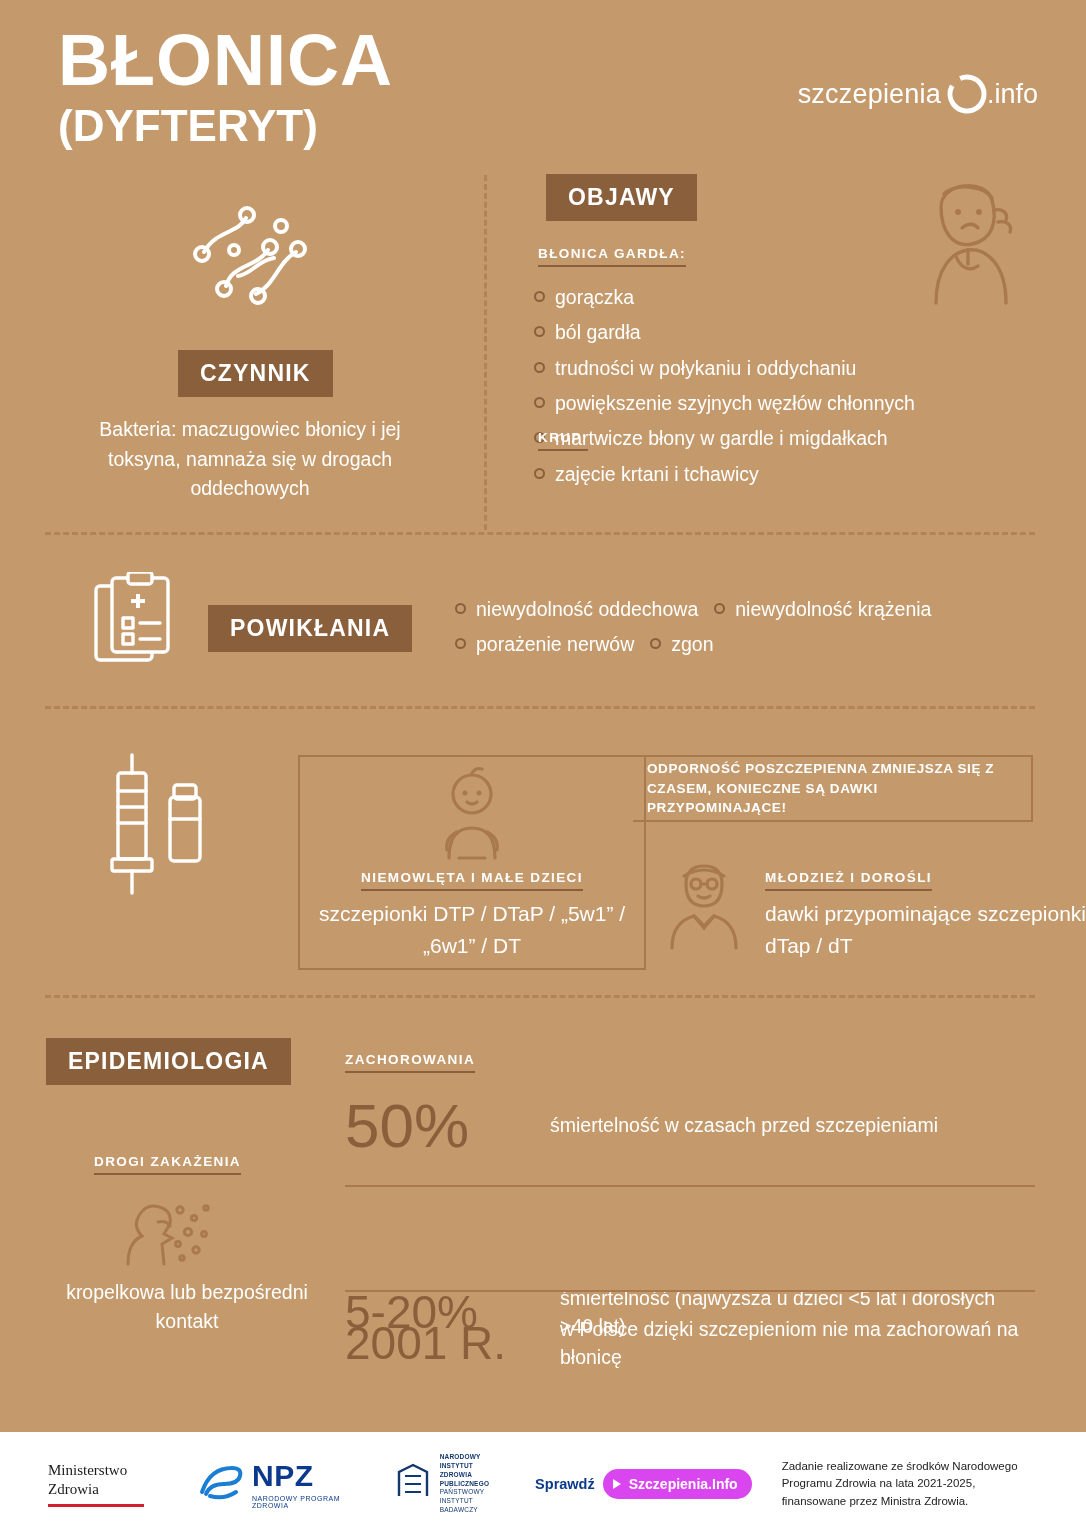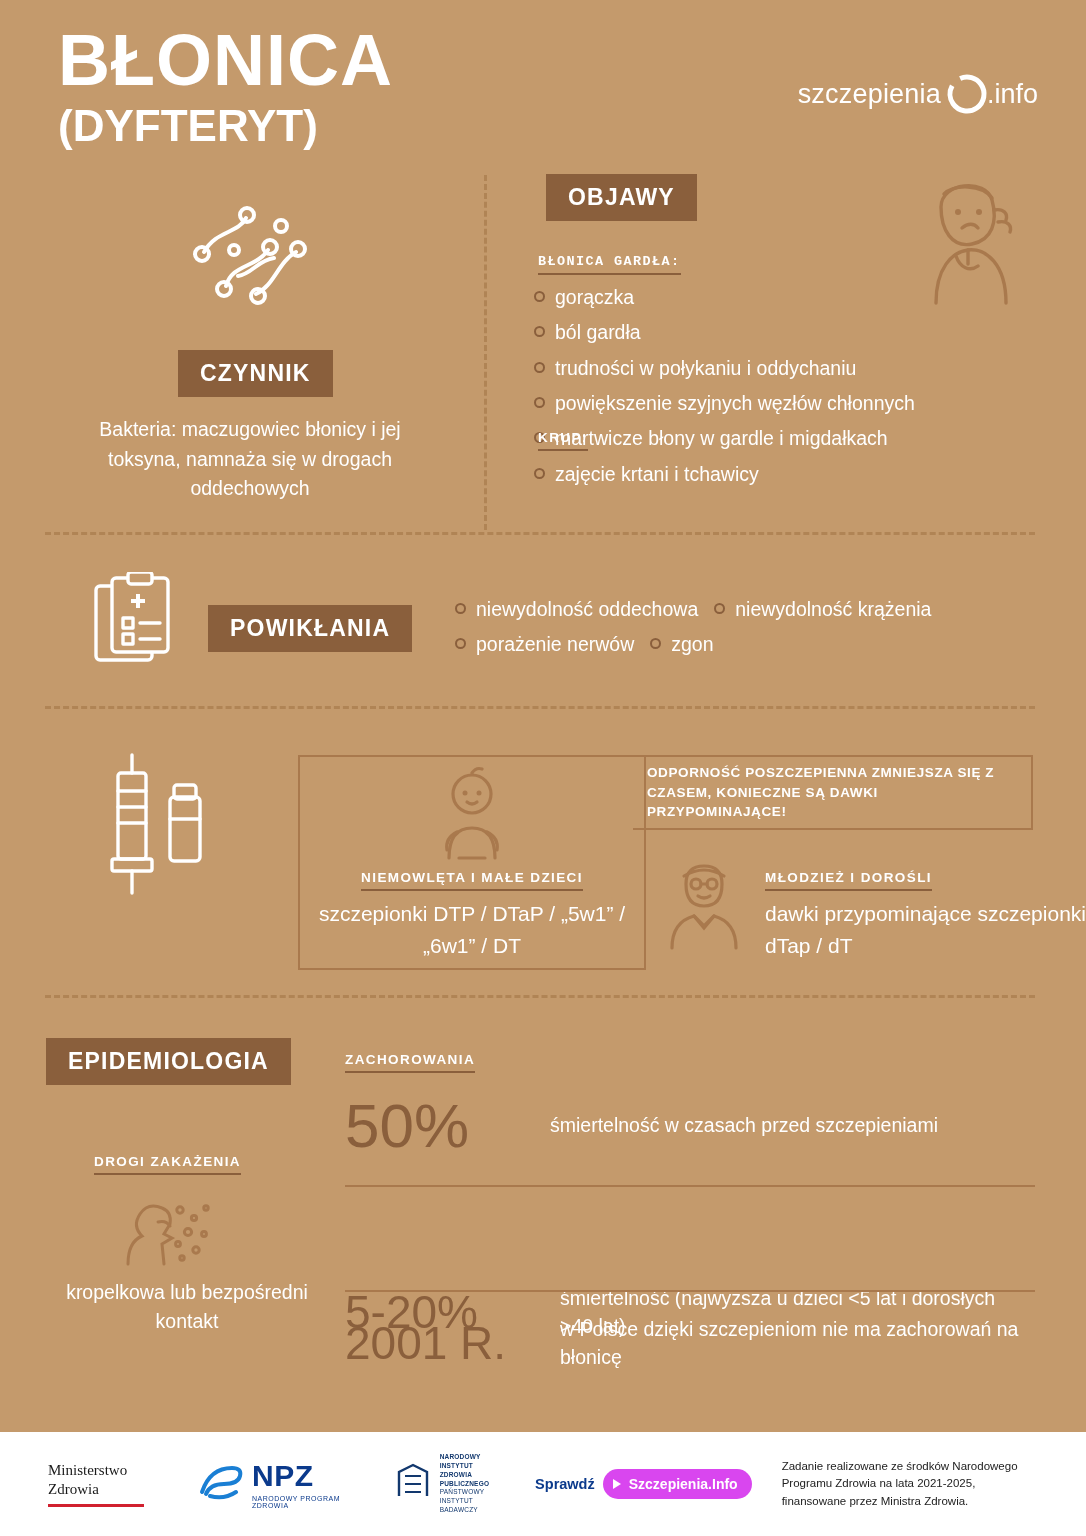--- a/index.html
+++ b/index.html
@@ -54,41 +54,41 @@
   }
 
   
   #czynnik-icon { position: absolute; left: 186px; top: 190px; }
   #czynnik-tag { position: absolute; left: 178px; top: 350px; }
   #czynnik-text { position: absolute; left: 70px; top: 415px; width: 360px; text-align: center; font-size: 19.5px; line-height: 1.52; }
 
   
   #objawy-tag { position: absolute; left: 546px; top: 174px; }
   #objawy-person { position: absolute; right: 56px; top: 160px; }
-  #objawy-sub1 { position: absolute; left: 538px; top: 252px; font-family: Liberation Mono, monospace; }
+  #objawy-sub1 { position: absolute; left: 538px; top: 244px; }
   #objawy-list1 { position: absolute; left: 534px; top: 283px; width: 490px; }
   #objawy-sub2 { position: absolute; left: 538px; top: 428px; }
   #objawy-list2 { position: absolute; left: 534px; top: 460px; width: 450px; }
 
   
   #powik-icon { position: absolute; left: 92px; top: 572px; }
   #powik-tag { position: absolute; left: 208px; top: 605px; }
   #powik-items { position: absolute; left: 455px; top: 595px; width: 580px; }
   .powik-line { display: flex; flex-wrap: wrap; }
   .powik-line .bullet-row { margin-right: 16px; }
 
   
   #prof-icon { position: absolute; left: 96px; top: 745px; }
   #prof-tag { position: absolute; left: 48px; top: 903px; }
   #prof-box {
     position: absolute; left: 298px; top: 755px; width: 348px; height: 215px;
     border: 2px solid #a9794d;
   }
   #prof-note {
-    position: absolute; left: 633px; top: 755px; width: 400px; height: 75px;
+    position: absolute; left: 633px; top: 755px; width: 400px; height: 67px;
     border: 2px solid #a9794d; border-left: none;
     display: flex; align-items: center; padding: 0 14px;
   }
   #prof-note .nt { font-size: 13.5px; font-weight: bold; letter-spacing: .6px; line-height: 1.45; }
   #prof-baby { position: absolute; left: 298px; top: 766px; width: 348px; text-align: center; }
   #prof-sub1 { position: absolute; left: 298px; top: 868px; width: 348px; text-align: center; }
   #prof-text1 { position: absolute; left: 290px; top: 898px; width: 364px; text-align: center; font-size: 21px; line-height: 1.5; }
   #prof-adult-icon { position: absolute; left: 662px; top: 858px; }
   #prof-sub2 { position: absolute; left: 765px; top: 868px; }
   #prof-text2 { position: absolute; left: 765px; top: 898px; width: 330px; font-size: 21px; line-height: 1.5; }

